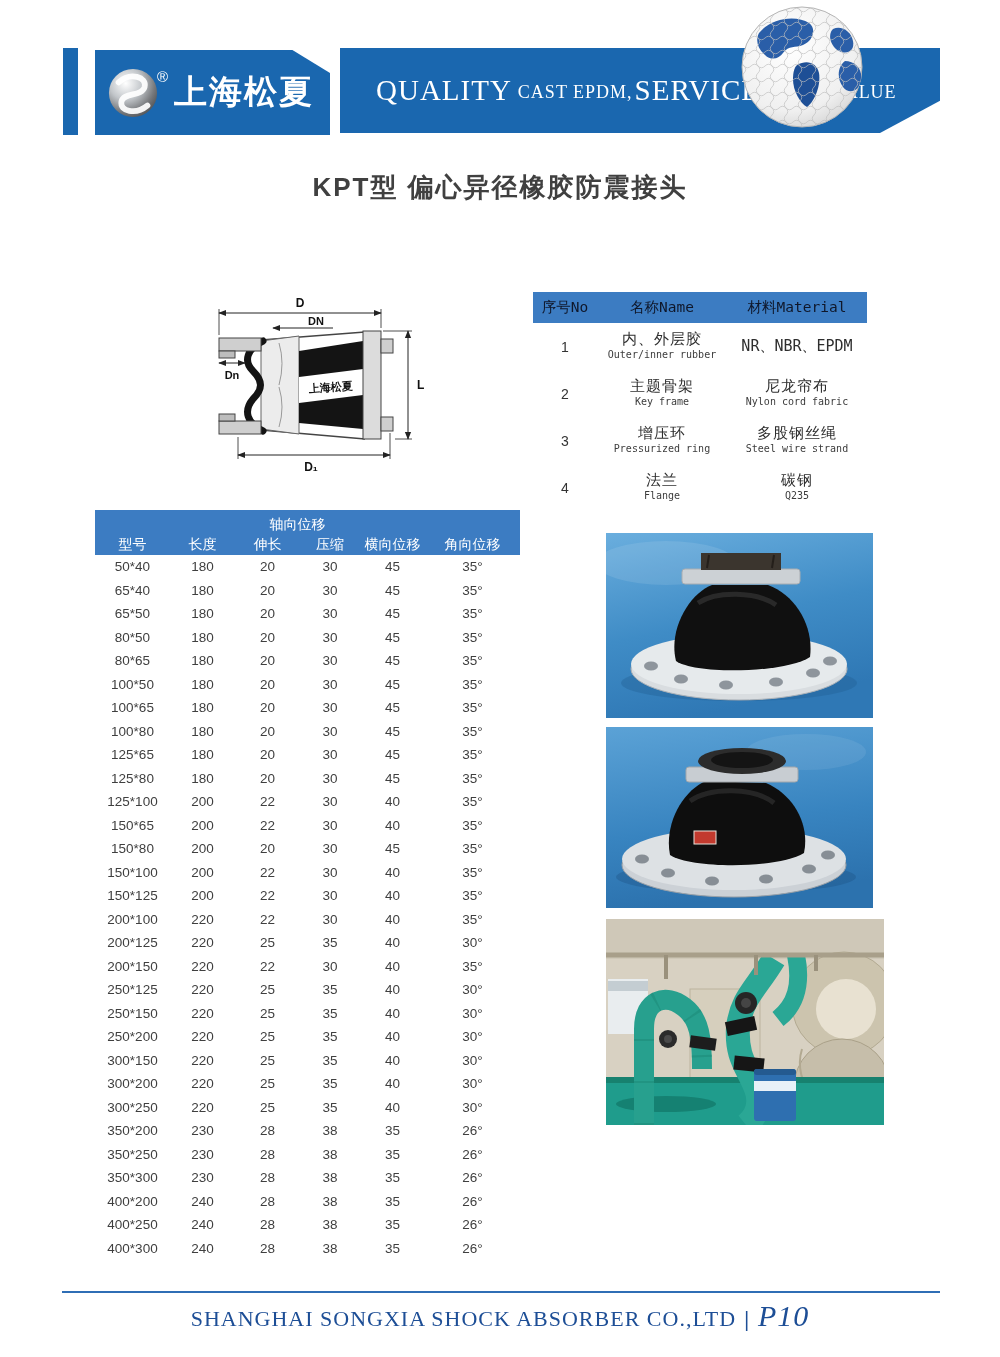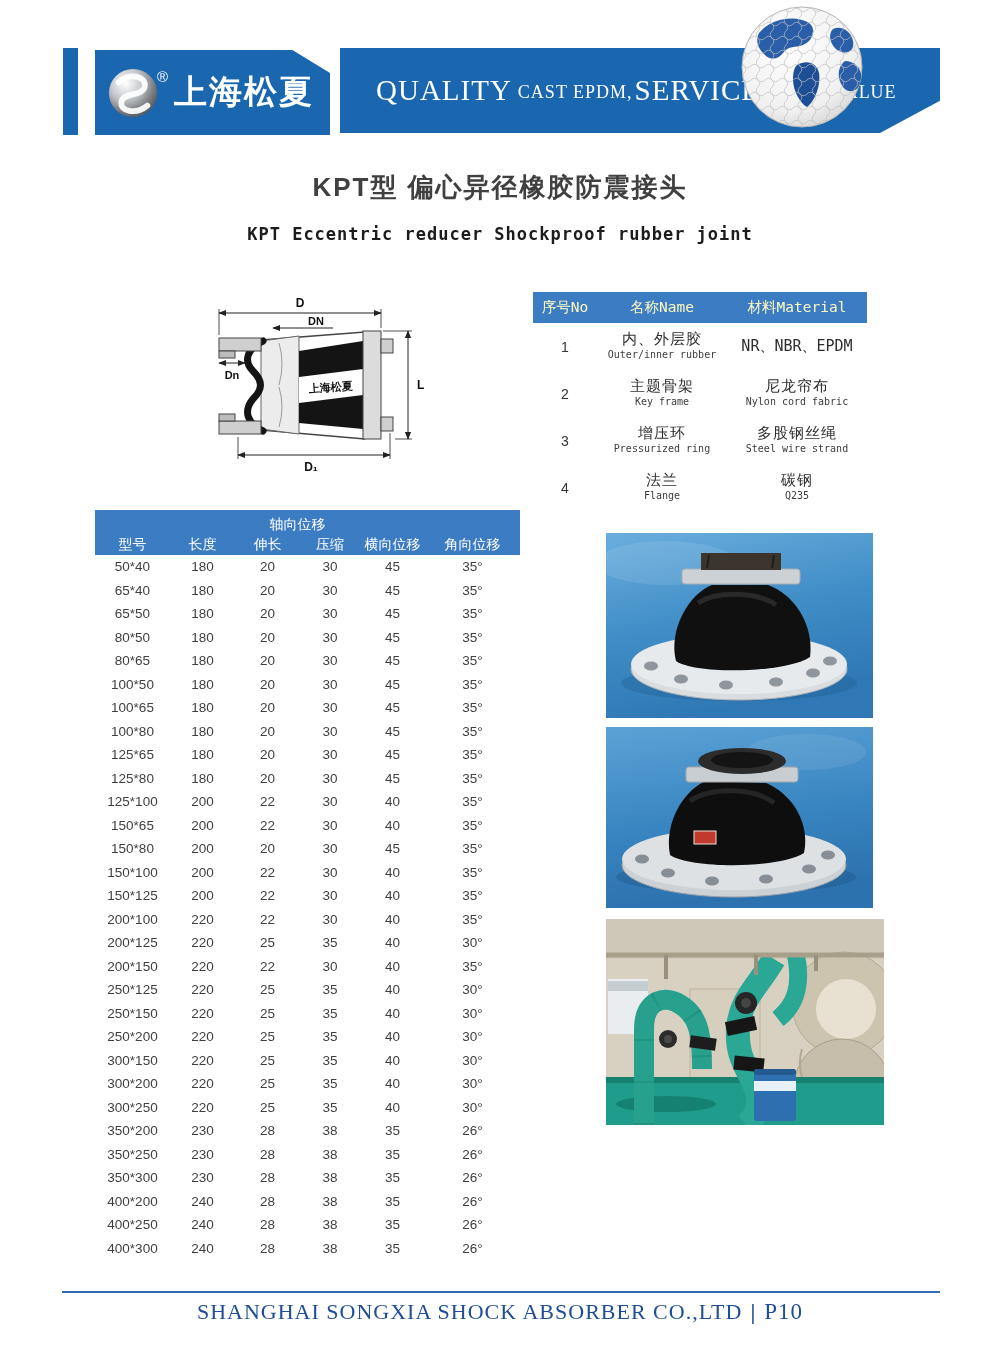--- a/index.html
+++ b/index.html
@@ -23,21 +23,21 @@
   .globe{left:737px;top:3px;}
 
   
   .title-zh{left:0;top:170px;width:1000px;text-align:center;font-size:26px;font-weight:bold;
             color:#404040;letter-spacing:2px;}
   .title-en{left:0;top:224px;width:1000px;text-align:center;font-size:17px;font-weight:600;
             color:#1c1c1c;font-family:"DejaVu Sans Mono","Liberation Mono",monospace;letter-spacing:1px;}
 
   
   .mat-table{left:533px;top:292px;width:334px;border-collapse:collapse;table-layout:fixed;}
-  .mat-table th{background:#3c7cc2;color:#fef9c3;font-size:14.5px;font-weight:normal;height:29px;
+  .mat-table th{background:#3c7cc2;color:#0f172a;font-size:14.5px;font-weight:normal;height:29px;
                 font-family:"DejaVu Sans Mono","Liberation Mono",monospace;}
   .mat-table td{height:47px;text-align:center;vertical-align:middle;padding:0;}
   .mat-no{font-size:14px;color:#333;}
   .zh-line{font-size:15px;color:#2e2e2e;line-height:17px;letter-spacing:1px;}
   .en-line{font-size:10px;color:#3c3c3c;line-height:16px;font-family:"DejaVu Sans Mono","Liberation Mono",monospace;}
 
   
   .spec-table{left:95px;top:510px;width:425px;border-collapse:collapse;table-layout:fixed;}
   .spec-table th{background:#3c7cc2;color:#fff;font-weight:normal;font-size:14px;padding:0;}
   .spec-table thead tr:first-child th{height:24px;vertical-align:bottom;padding-bottom:1px;}
@@ -50,21 +50,21 @@
 
   
   .descr{left:552px;top:1153px;width:392px;font-size:16px;line-height:22.5px;color:#4a4a4a;
          text-align:justify;letter-spacing:0.5px;}
 
   
   .foot-rule{left:62px;top:1291px;width:878px;height:2px;background:#2f6eb5;}
   .footer-text{left:0;top:1299px;width:1000px;text-align:center;color:#1d4e96;
                font-family:"Liberation Serif","DejaVu Serif",serif;font-size:22px;letter-spacing:1px;}
   .footer-text .sep{margin:0 8px;font-weight:bold;}
-  .footer-text .pg{font-size:23px;}
+  .footer-text .pg{font-size:30px;font-style:italic;}
 </style>
 </head>
 <body>
 
 <div id="page">
 
   <div class="abs hdr-sidebar"></div>
 
   <div class="abs hdr-logo">
     <svg width="52" height="52" viewBox="0 0 54 54">
@@ -108,21 +108,20 @@
     <g clip-path="url(#gclip)">
       <path d="M22,30 C35,14 60,12 72,20 C80,26 76,38 66,42 C58,45 52,42 46,50 C42,56 34,58 28,52 C21,46 18,38 22,30 Z" fill="#2a5ea8"></path>
       <path d="M60,62 C70,56 80,60 82,70 C84,82 78,98 70,104 C63,100 56,88 56,76 C56,70 57,65 60,62 Z" fill="#1e4f96"></path>
       <path d="M96,26 C104,22 114,28 116,38 C118,48 110,52 102,48 C94,44 90,32 96,26 Z" fill="#2a5ea8"></path>
       <path d="M108,58 C118,58 126,66 124,78 C122,88 112,92 106,84 C100,76 100,64 108,58 Z" fill="#2a5ea8"></path>
       <rect x="0" y="0" width="130" height="132" fill="url(#puz)" opacity="0.85"></rect>
     </g>
   </svg>
 
   <div class="abs title-zh">KPT型 偏心异径橡胶防震接头</div>
-  <div class="abs title-en">KPT Eccentric reducer Shockproof rubber joint</div>
 
   <svg class="abs" style="left:183px;top:283px;" width="277" height="205" viewBox="0 0 277 205">
     <defs>
       <marker id="ar" viewBox="0 0 10 10" refX="9" refY="5" markerWidth="8" markerHeight="8" orient="auto-start-reverse">
         <path d="M0,1 L10,5 L0,9 Z" fill="#222"></path>
       </marker>
     </defs>
 
     <line x1="78" y1="57" x2="182" y2="49" stroke="#444" stroke-width="1.4"></line>
     <line x1="78" y1="147" x2="182" y2="156" stroke="#444" stroke-width="1.4"></line>

